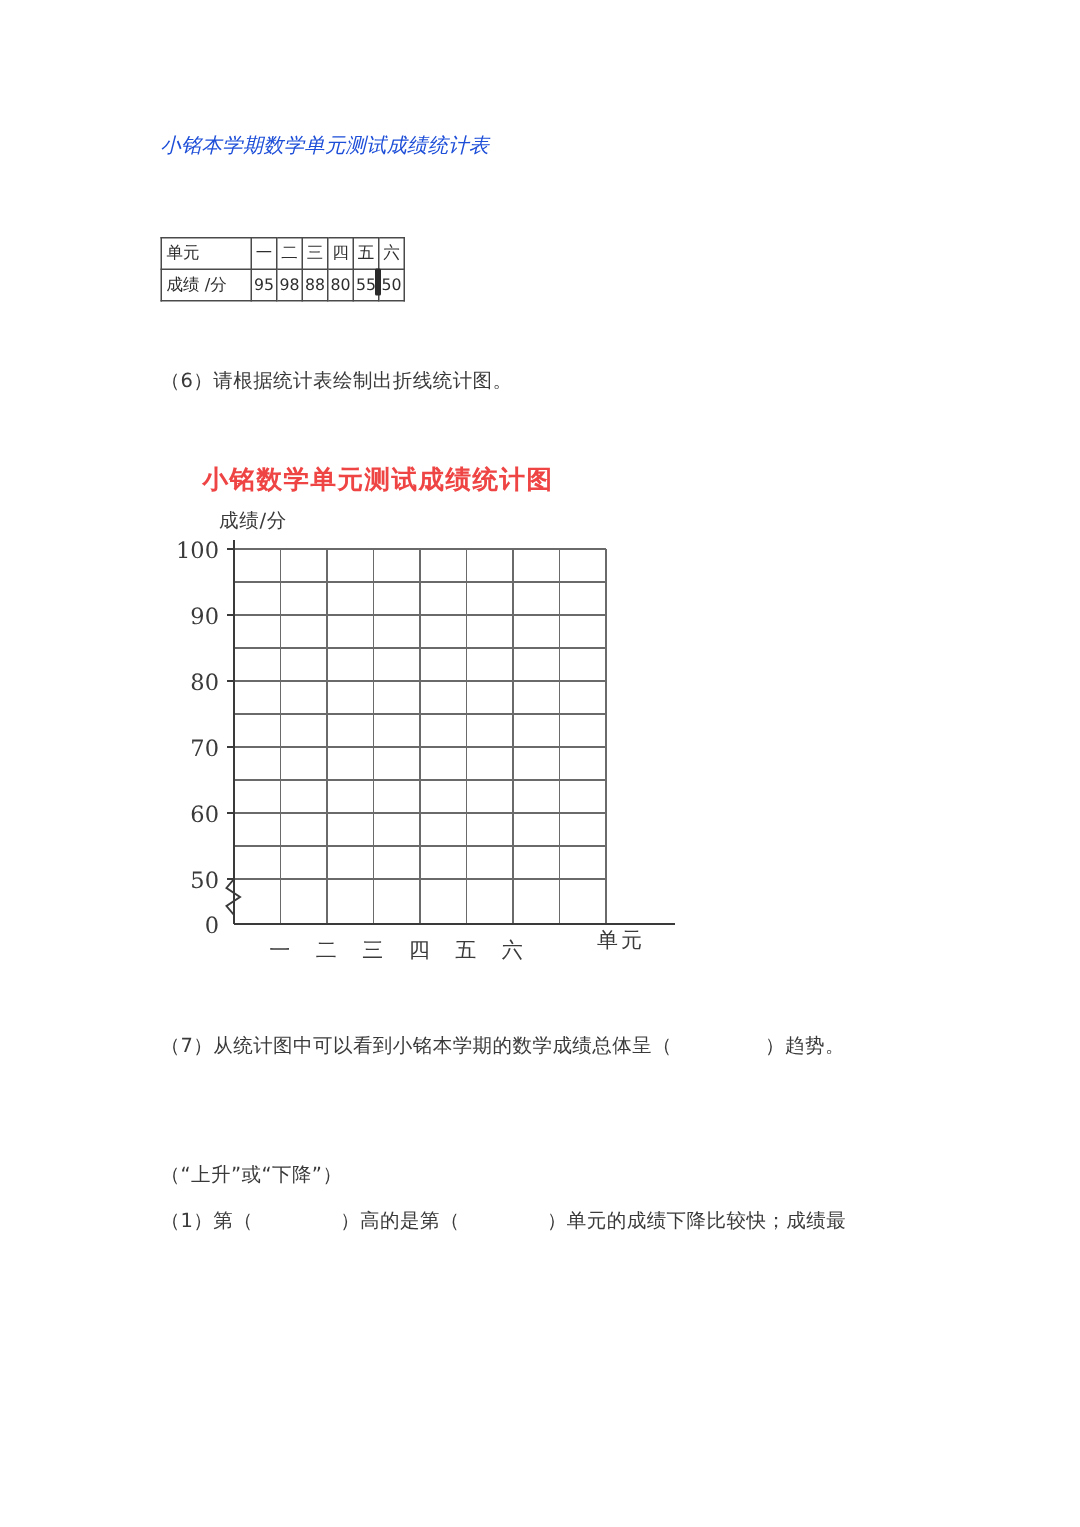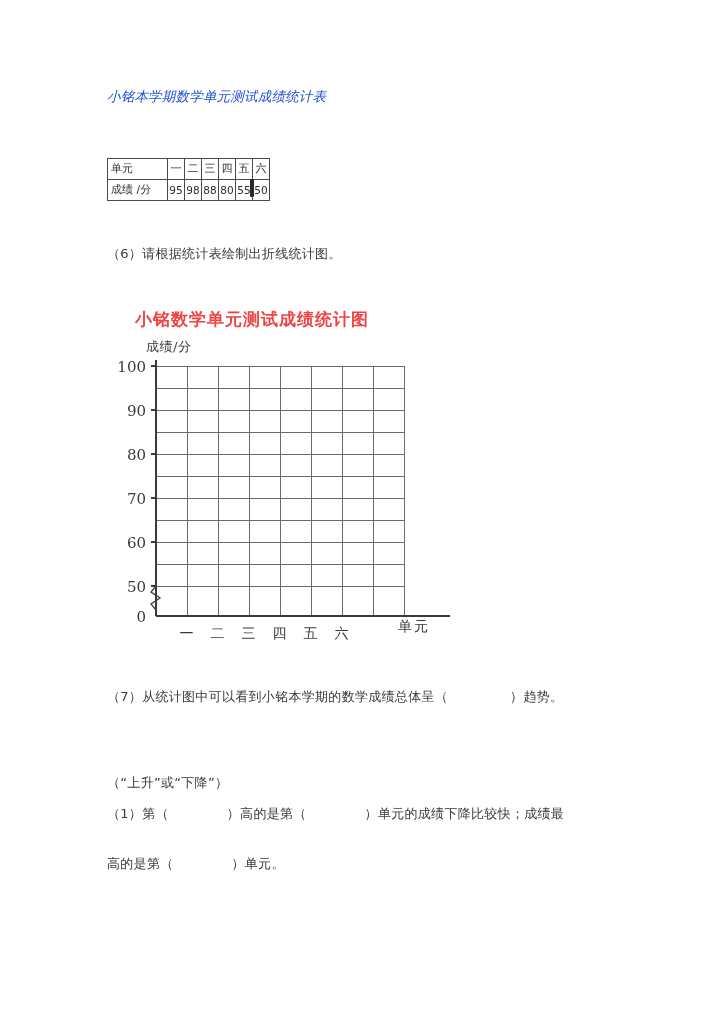--- a/index.html
+++ b/index.html
@@ -249,17 +249,14 @@
   </div>
 
   <div class="q-line" id="q2">
     <span>（7）从统计图中可以看到小铭本学期的数学成绩总体呈（</span><span class="blank-gap"></span><span>）趋势。</span>
   </div>
   <div class="q-line" id="q2b">（“上升”或“下降”）</div>
 
   <div class="q-line" id="q3">
     <span>（1）第（</span><span class="blank-gap-sm"></span><span>）高的是第（</span><span class="blank-gap-sm"></span><span>）单元的成绩下降比较快；成绩最</span>
   </div>
-  <div class="q-line" id="q3b">
-    <span>高的是第（</span><span class="blank-gap-sm"></span><span>）单元。</span>
-  </div>
 
 </div>
 
 </body></html>

